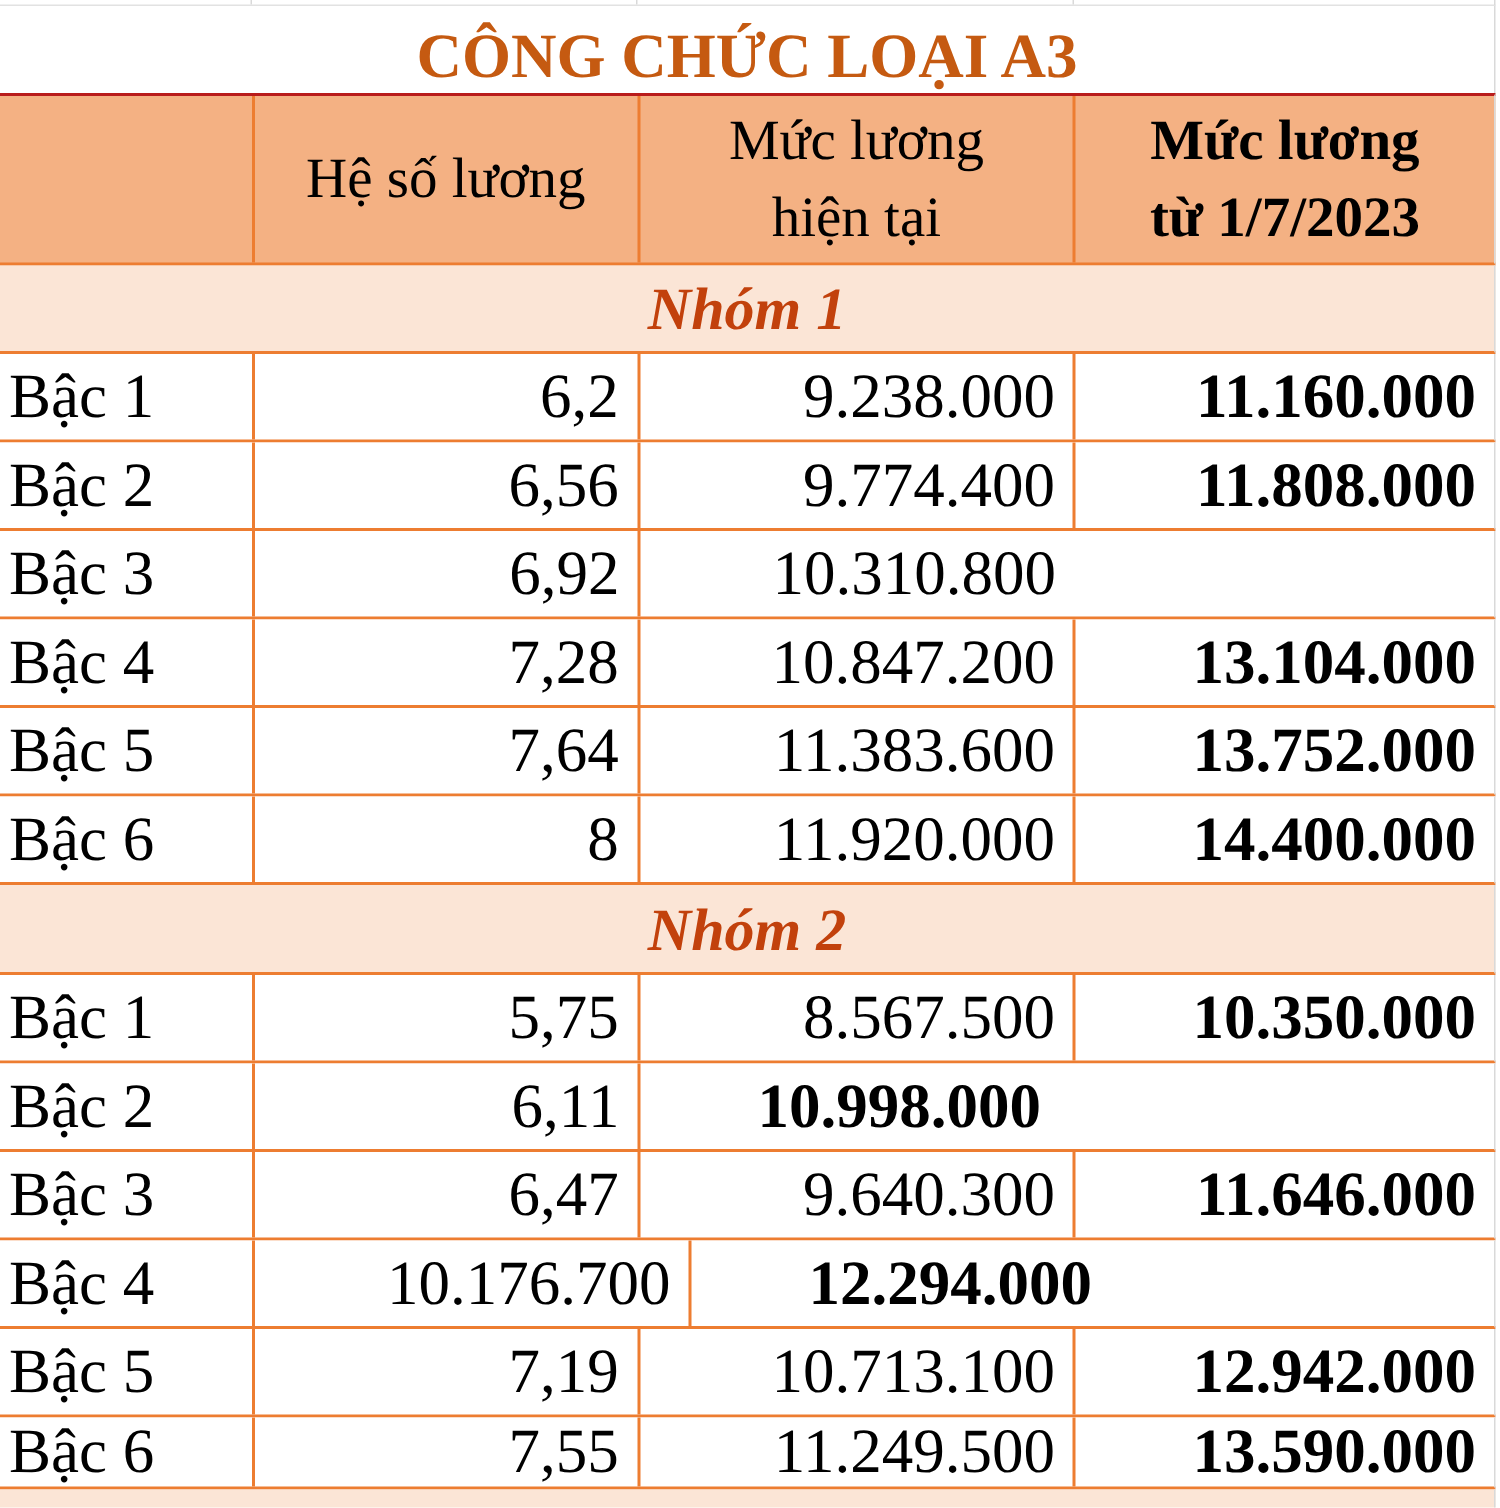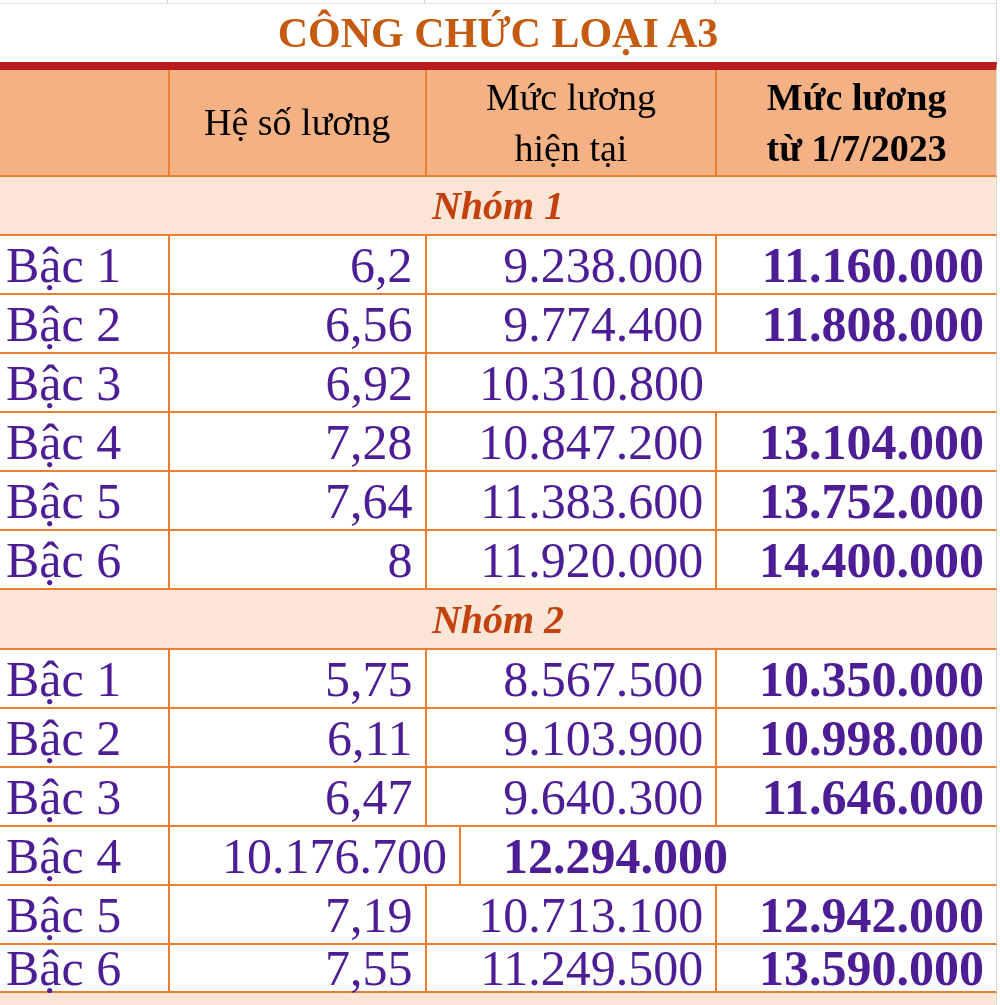--- a/index.html
+++ b/index.html
@@ -15,30 +15,30 @@
     display: flex; flex-direction: column;
     background: #ffffff;
   }
   .row { display: flex; flex-shrink: 0; border-right: 1px solid #d9d9d9; }
 
   
   .top-strip { height: 4px; position: relative; background: #ffffff; border-bottom: 1px solid #e2e2e2; }
   .grid-line { position: absolute; top: 0; bottom: 0; width: 1px; background: #d9d9d9; }
 
   
-  .title-row { height: 58px; align-items: center; justify-content: center; background: #ffffff; }
+  .title-row { height: 58px; align-items: flex-end; justify-content: center; background: #ffffff; }
   .title-text {
     color: #C55A11; font-weight: bold; font-size: 42px; letter-spacing: 0px;
     white-space: nowrap;
   }
 
   
   .header-row {
     height: 115px; background: #F4B183;
-    border-top: 8px solid #b91c1c; border-bottom: 2px solid #ED7D31;
+    border-top: 2px solid #b91c1c; border-bottom: 2px solid #ED7D31;
   }
   .header-row .cell { border-left: 2px solid #ED7D31; }
   .header-row .cell:first-child { border-left: none; }
   .hcell {
     display: flex; flex-direction: column; align-items: center; justify-content: center;
     font-size: 38px; color: #000; line-height: 1.32; text-align: center;
   }
   .hcell.bold { font-weight: bold; }
 
   
@@ -51,21 +51,21 @@
   .group-text { font-weight: bold; font-style: italic; font-size: 40px; color: #c2410c; }
 
   
   .data-row { height: 59px; background: #ffffff; border-bottom: 2px solid #ED7D31; }
   .data-row.short { height: 48px; }
   .cell { display: flex; align-items: center; }
   .c1 { width: 168px; }
   .c2 { width: 257px; }
   .c3 { width: 291px; }
   .c4 { width: 281px; }
-  .data-row .cell { font-size: 50px; color: #4c1d95; }
+  .data-row .cell { font-size: 42px; color: #000000; }
   .data-row .c2, .data-row .c3, .data-row .c4 { border-left: 2px solid #ED7D31; justify-content: flex-end; padding-right: 12px; }
   .data-row .c1 { justify-content: flex-start; padding-left: 6px; }
   .data-row .c4 { font-weight: bold; }
 
   
   .bottom-strip { flex: 1; background: #FBE5D6; }
 </style>
 </head>
 <body>
 
@@ -142,21 +142,20 @@
 
   <div class="row data-row">
     <div class="cell c1">Bậc 1</div>
     <div class="cell c2">5,75</div>
     <div class="cell c3">8.567.500</div>
     <div class="cell c4">10.350.000</div>
   </div>
   <div class="row data-row">
     <div class="cell c1">Bậc 2</div>
     <div class="cell c2">6,11</div>
-    <div class="cell c3">9.103.900</div>
     <div class="cell c4">10.998.000</div>
   </div>
   <div class="row data-row">
     <div class="cell c1">Bậc 3</div>
     <div class="cell c2">6,47</div>
     <div class="cell c3">9.640.300</div>
     <div class="cell c4">11.646.000</div>
   </div>
   <div class="row data-row">
     <div class="cell c1">Bậc 4</div>

